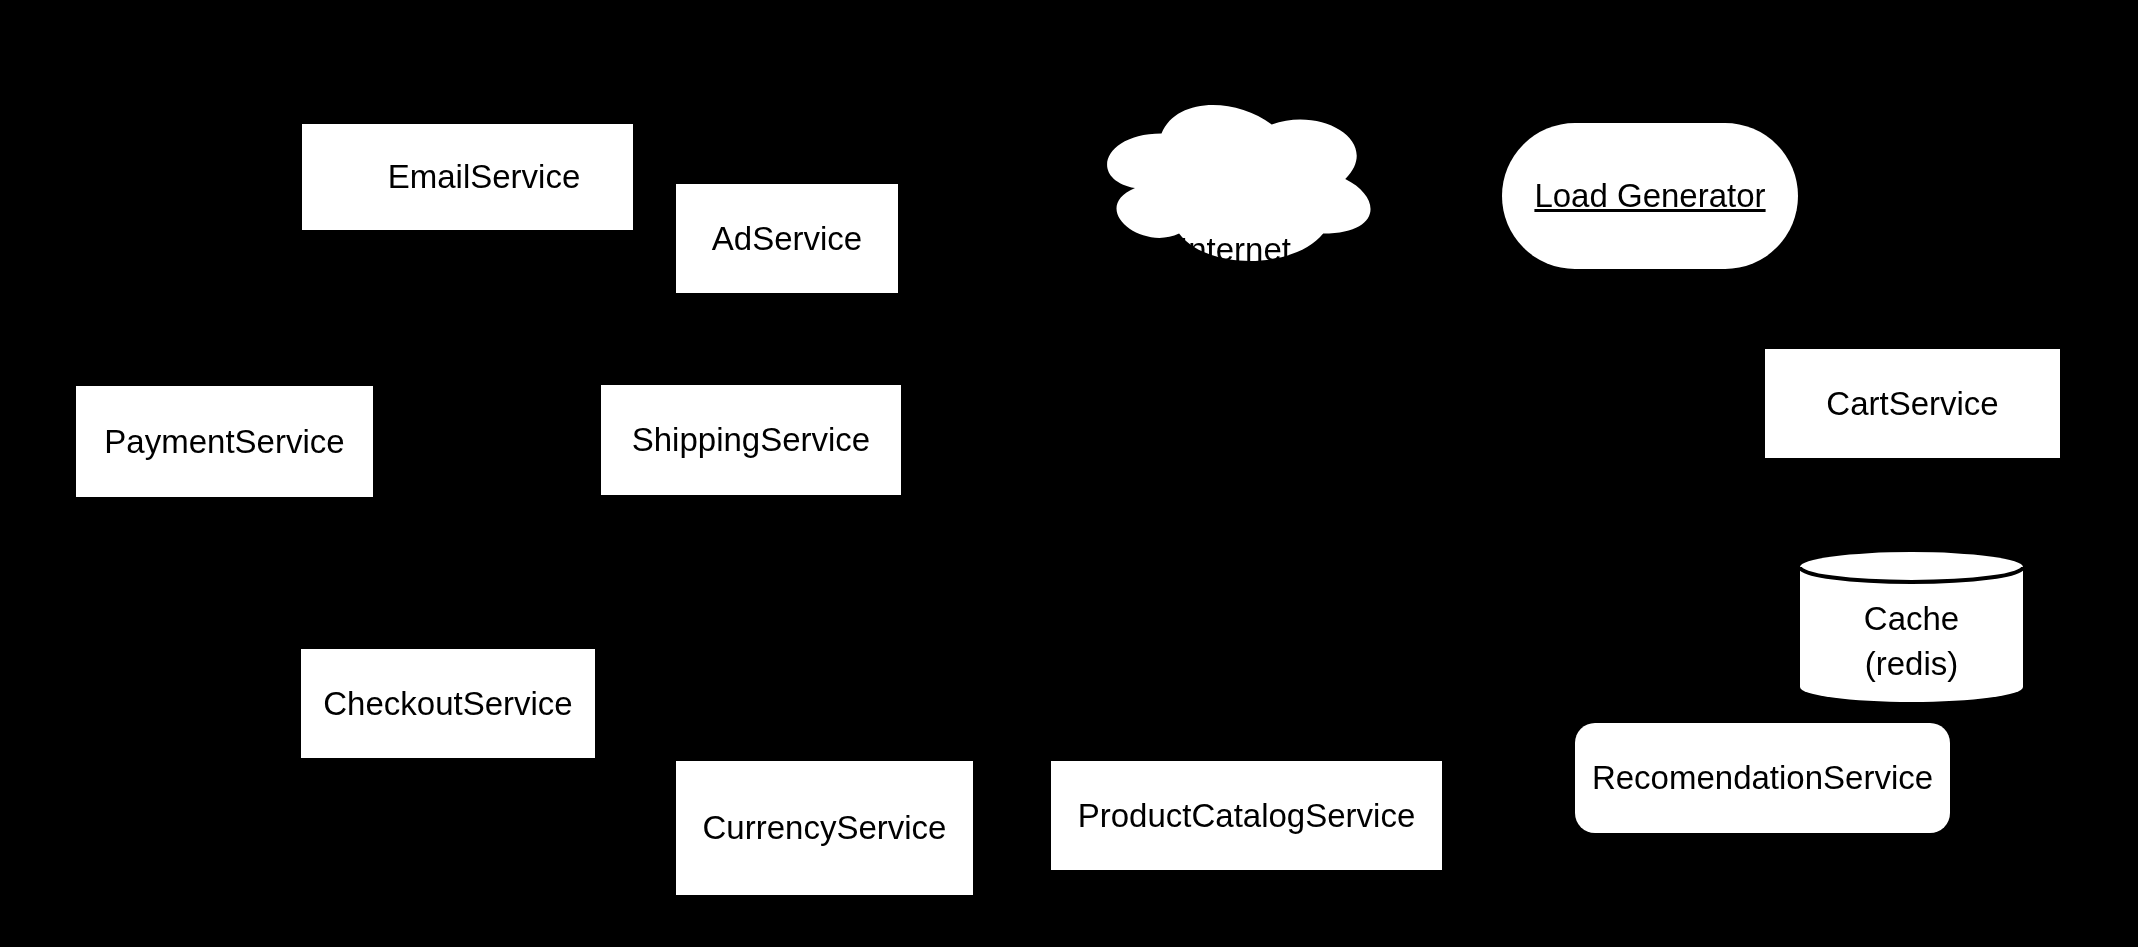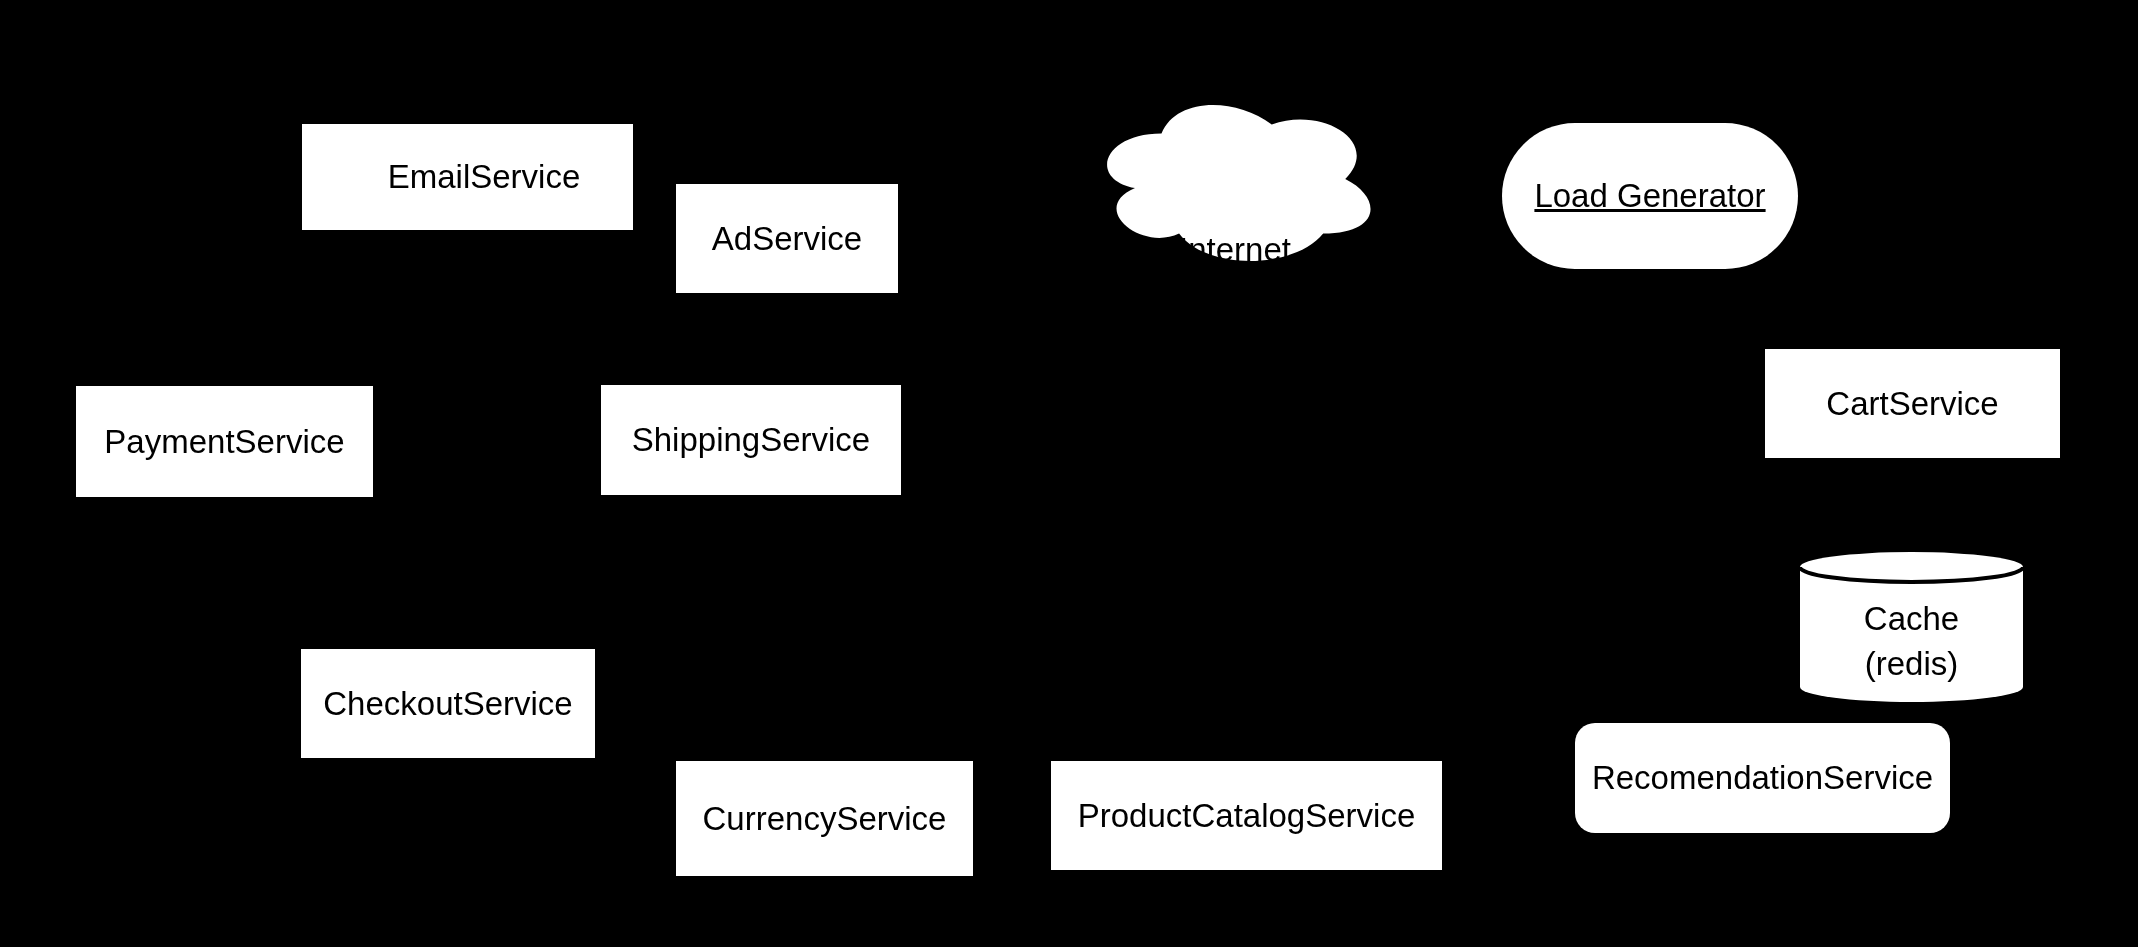--- a/index.html
+++ b/index.html
@@ -35,21 +35,21 @@
     display: flex; align-items: center; justify-content: center;
     line-height: 1.35;
   }
 
   
   .pos-email          { left: 302px;  top: 124px; width: 298px; height: 106px; padding-left: 33px; }
   .pos-ad             { left: 676px;  top: 184px; width: 222px; height: 109px; }
   .pos-payment        { left: 76px;   top: 386px; width: 297px; height: 111px; }
   .pos-checkout       { left: 601px;  top: 385px; width: 300px; height: 110px; }
   .pos-shipping       { left: 301px;  top: 649px; width: 294px; height: 109px; }
-  .pos-currency       { left: 676px;  top: 761px; width: 297px; height: 115px; }
+  .pos-currency       { left: 676px;  top: 761px; width: 297px; height: 134px; }
   .pos-frontend       { left: 1089px; top: 499px; width: 296px; height: 109px; }
   .pos-productcatalog { left: 1051px; top: 761px; width: 391px; height: 109px; }
   .pos-cart           { left: 1765px; top: 349px; width: 295px; height: 109px; }
   .pos-recomendation  { left: 1575px; top: 723px; width: 375px; height: 110px; border-radius: 20px; }
   .pos-internet       { left: 1088px; top: 88px;  width: 294px; height: 182px; }
   .pos-loadgen        { left: 1502px; top: 123px; width: 296px; height: 146px; }
   .pos-cache          { left: 1800px; top: 552px; width: 223px; height: 150px; }
 </style>
 </head>
 <body>

